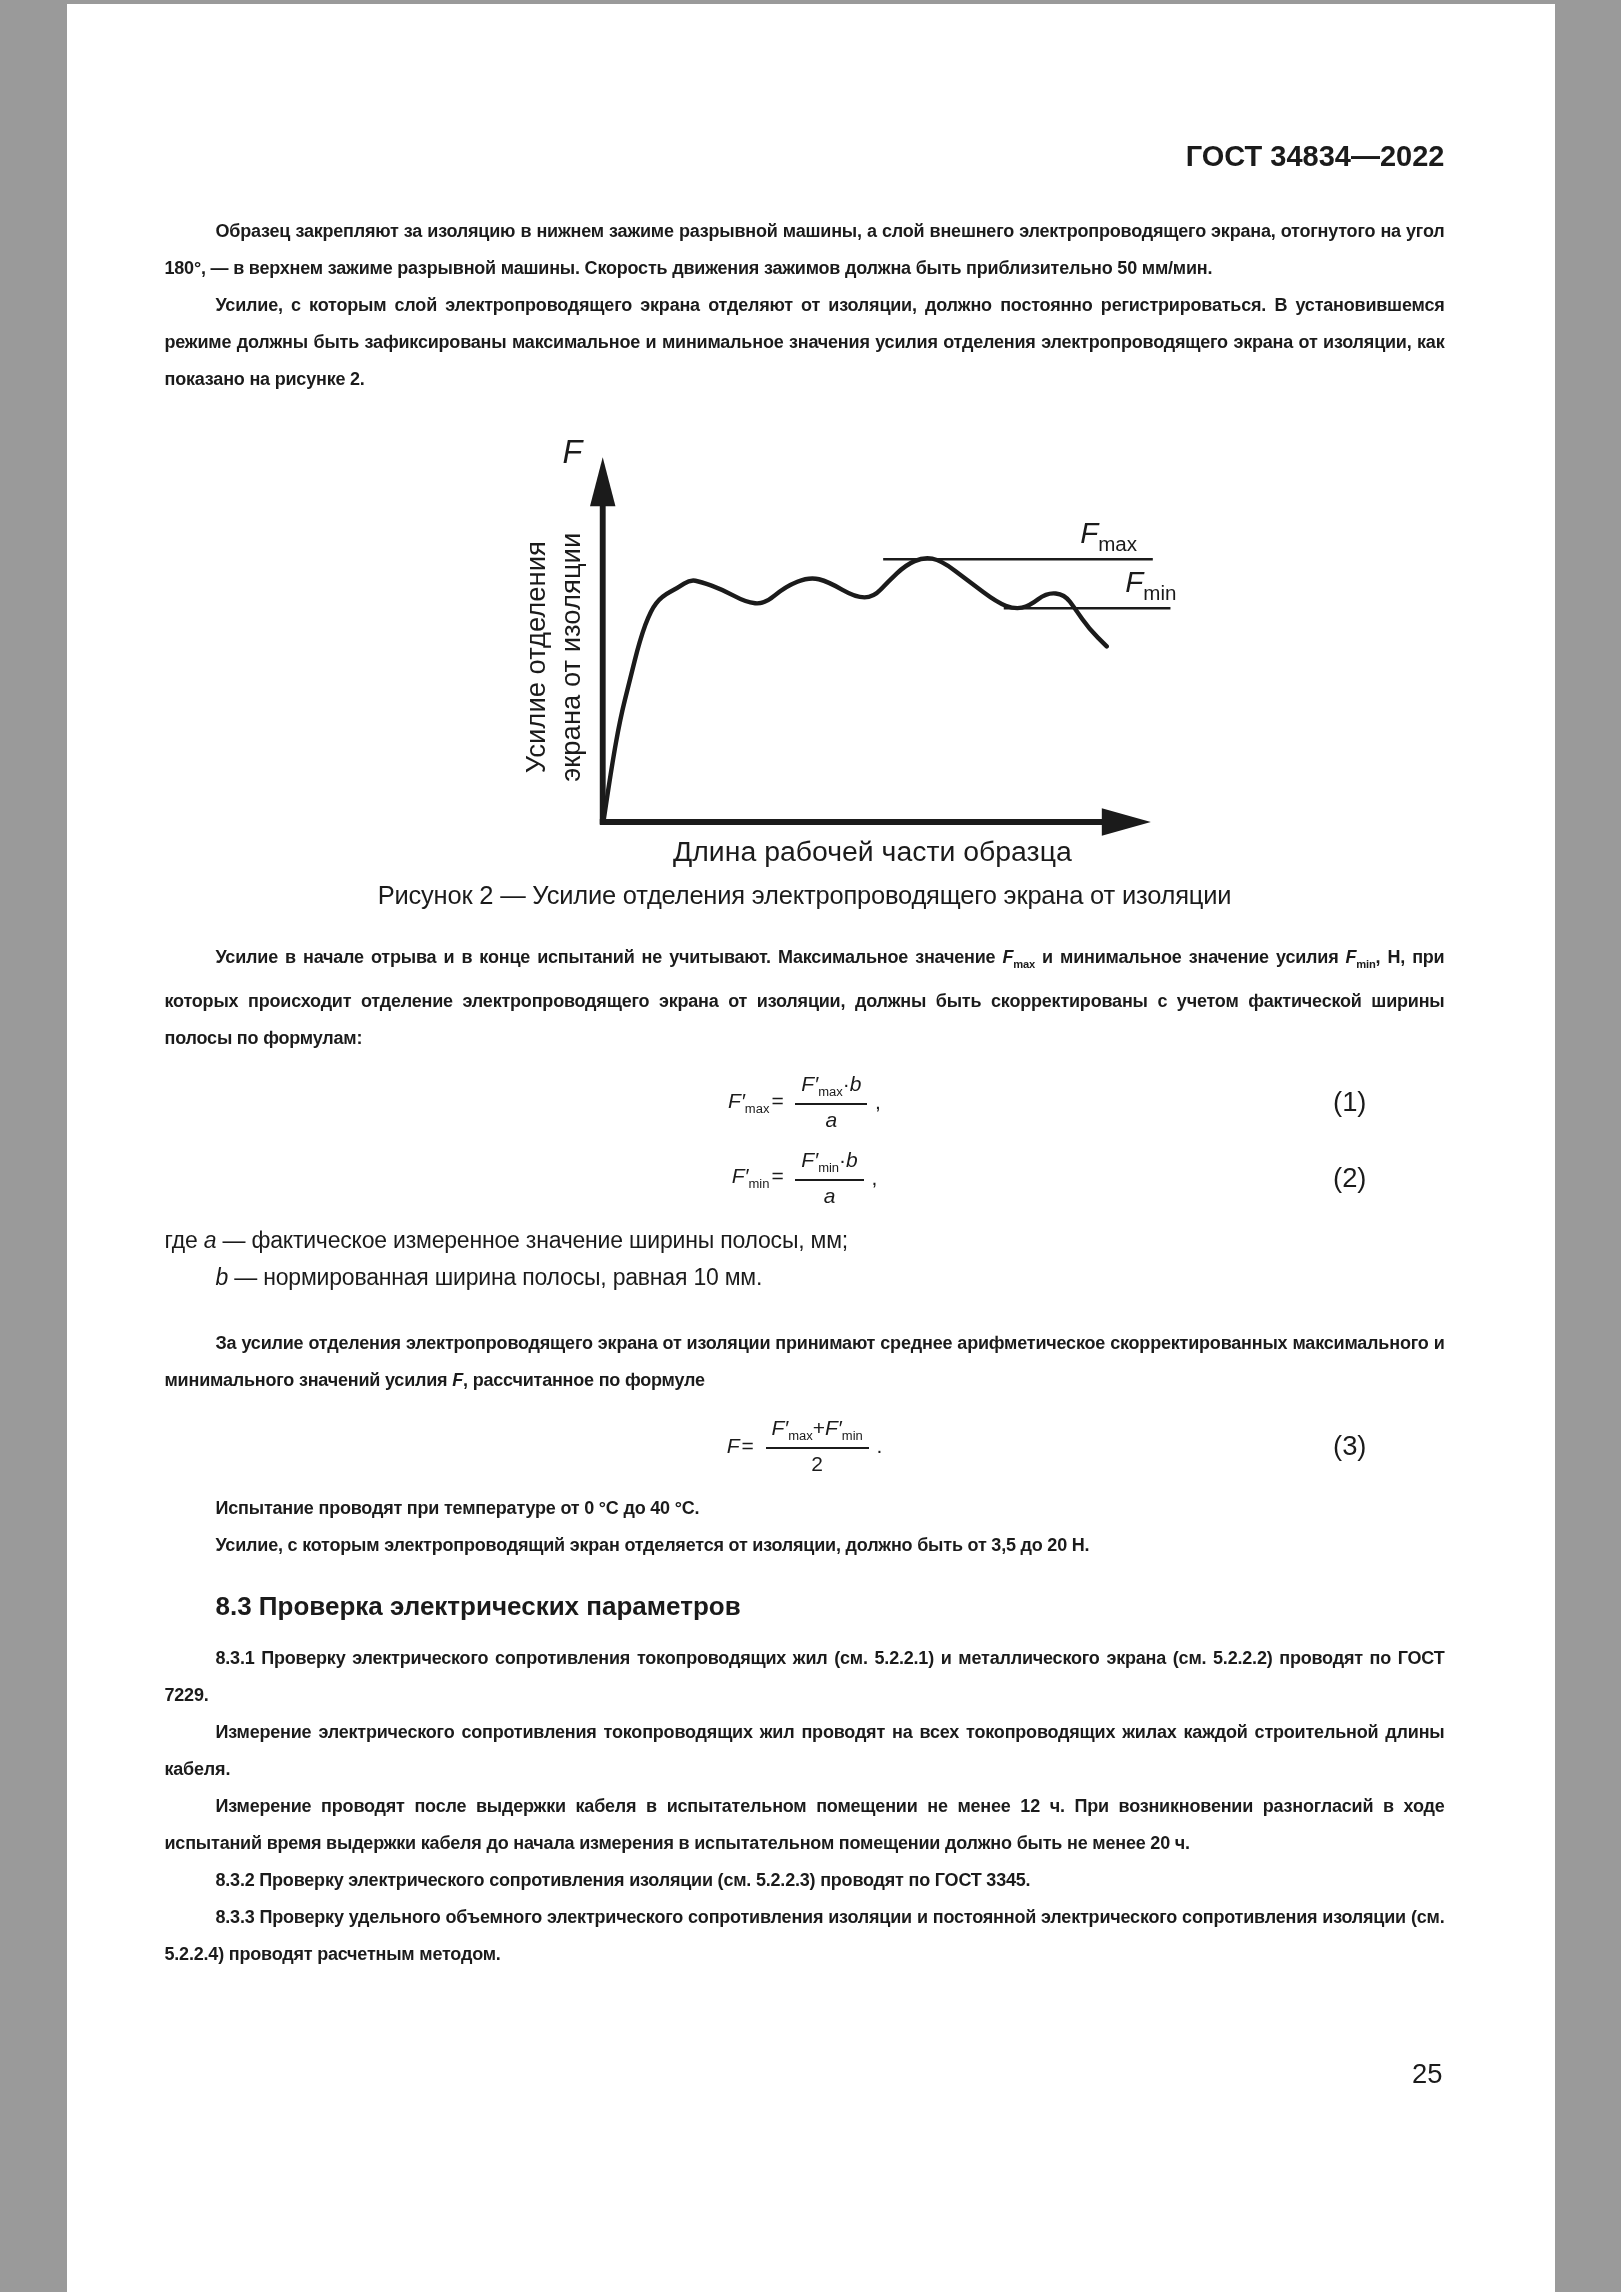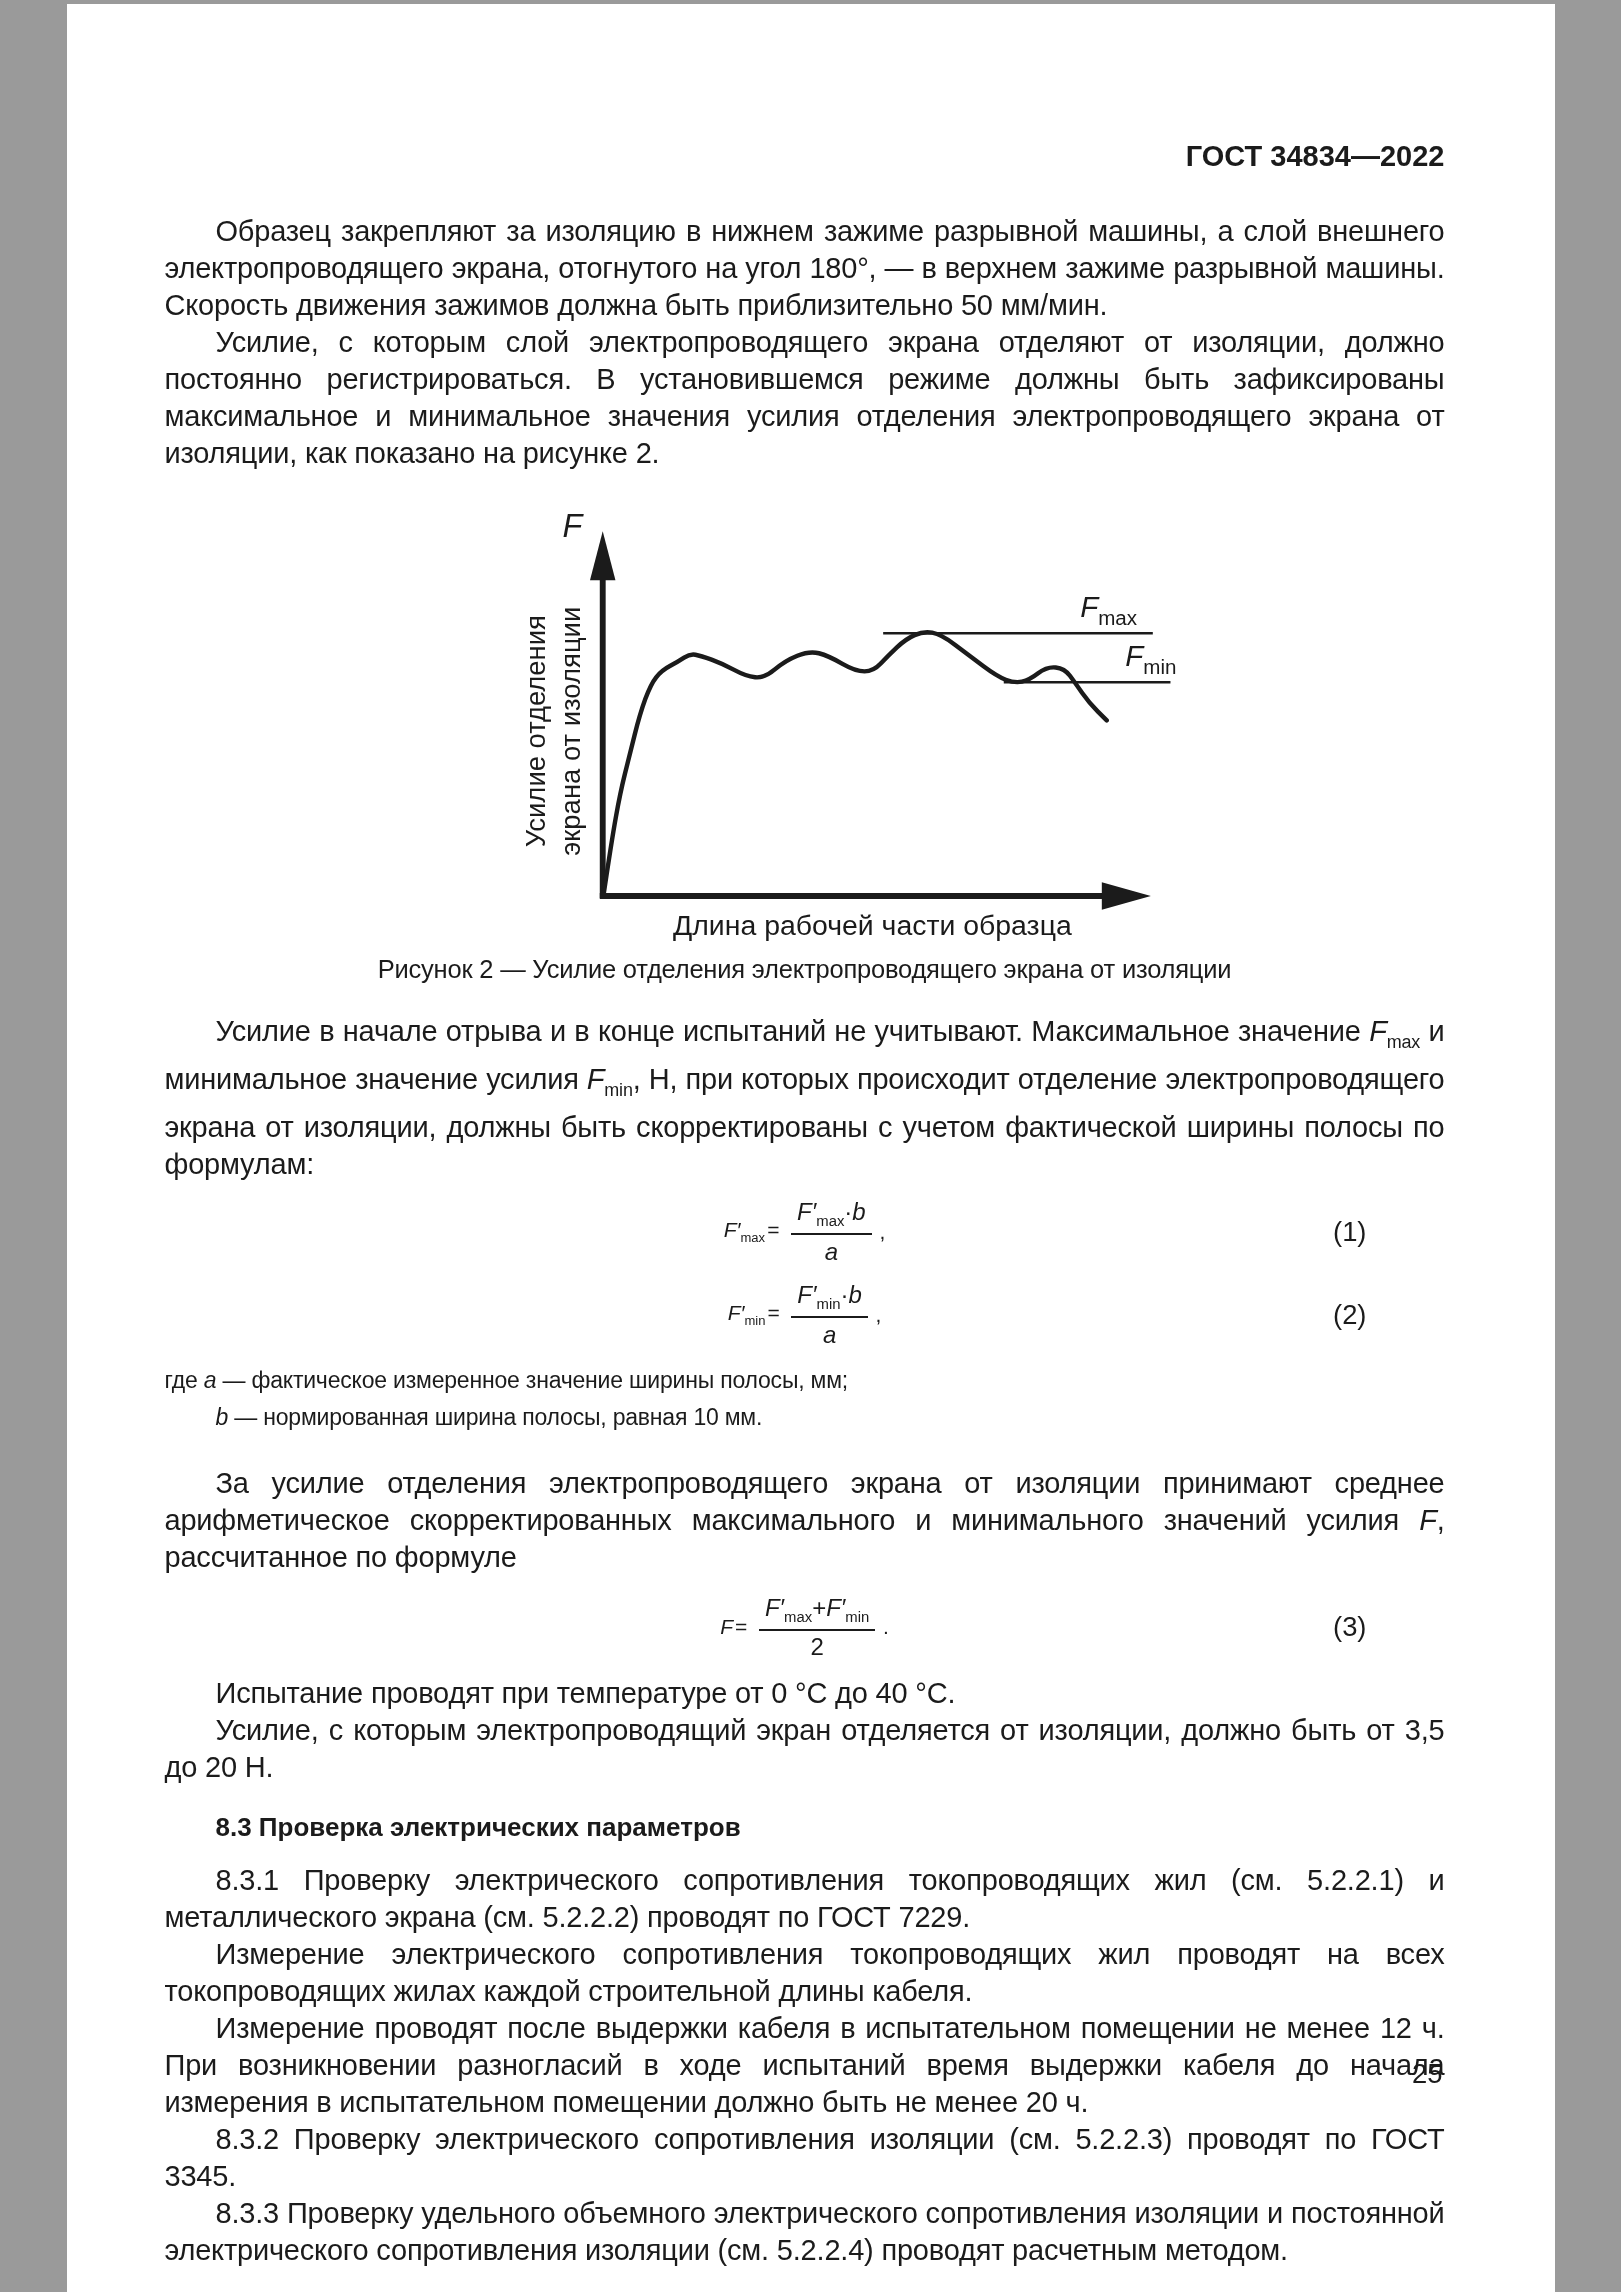--- a/index.html
+++ b/index.html
@@ -3,36 +3,36 @@
 <meta charset="utf-8">
 <style>
   html,body{margin:0;padding:0;background:#9a9a9a;}
   .page{
     width:1488px;height:2293px;background:#ffffff;position:relative;
     margin:4px auto;overflow:hidden;color:#1b1b1b;
     font-family:"Liberation Sans","DejaVu Sans",sans-serif;
   }
   .content{position:absolute;left:98px;right:110px;top:0;}
   .doc-header{text-align:right;font-weight:bold;font-size:29px;line-height:35px;padding-top:135px;}
-  p.body{font-size:29px;line-height:37px;text-align:justify;text-indent:51px;margin:0;letter-spacing:-0.2px;}
+  p.body{font-size:18px;line-height:37px;text-align:justify;text-indent:51px;margin:0;letter-spacing:-0.2px;font-weight:bold;}
   .mvar{font-style:italic;}
   sub{font-size:0.62em;}
 
   
   .figure-wrap{margin-top:13.7px;height:461px;position:relative;}
   .figure-wrap svg{position:absolute;left:323px;top:0;}
   svg text{fill:#1b1b1b;font-family:"Liberation Sans","DejaVu Sans",sans-serif;}
   .ital{font-style:italic;}
   .caption{font-size:25.5px;line-height:33px;text-align:center;margin-top:5.9px;letter-spacing:-0.2px;}
 
   
   .eqrow{position:relative;text-align:center;margin:15.7px 0 13.7px;}
   .eqrow.row3{margin-top:17.6px;margin-bottom:11.8px;}
   .chunk{display:inline-block;vertical-align:middle;font-size:21px;text-align:center;}
-  .frac{display:inline-block;vertical-align:middle;text-align:center;margin:0 7.8px 0 5.9px;font-size:24px;line-height:1.15;}
+  .frac{display:inline-block;vertical-align:middle;text-align:center;margin:0 7.8px 0 5.9px;font-size:21px;line-height:1.15;}
   .fnum{display:block;border-bottom:2.5px solid #1b1b1b;padding:0 5.9px 2.9px;white-space:nowrap;}
   .fden{display:block;padding-top:2.9px;}
   .eqsign{margin:0 5.9px 0 2px;}
   .eqnum{position:absolute;right:78px;top:50%;transform:translateY(-50%);font-size:27.4px;}
 
   .where{font-size:23px;line-height:37px;margin-top:11.8px;letter-spacing:-0.2px;}
   .where-line2{padding-left:51px;}
 
   .sec-heading{font-weight:bold;font-size:26px;line-height:37px;margin:23.5px 0 15.7px;text-indent:51px;}
 

